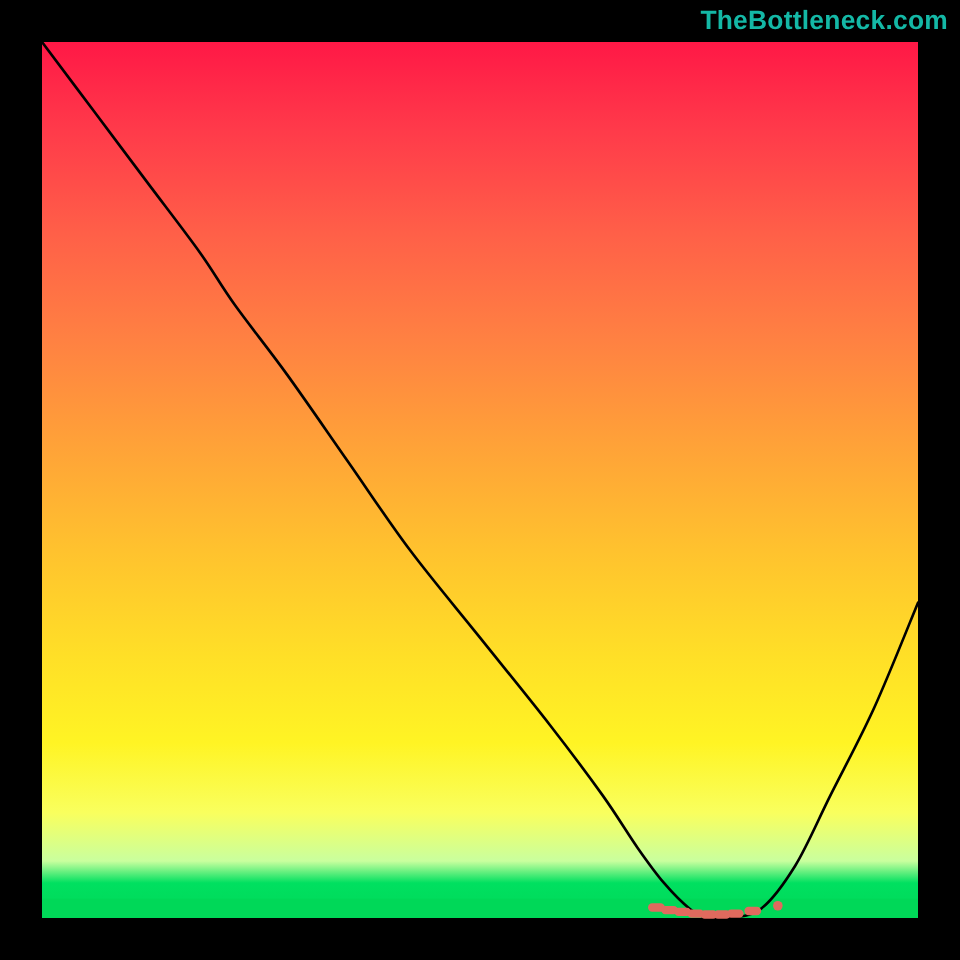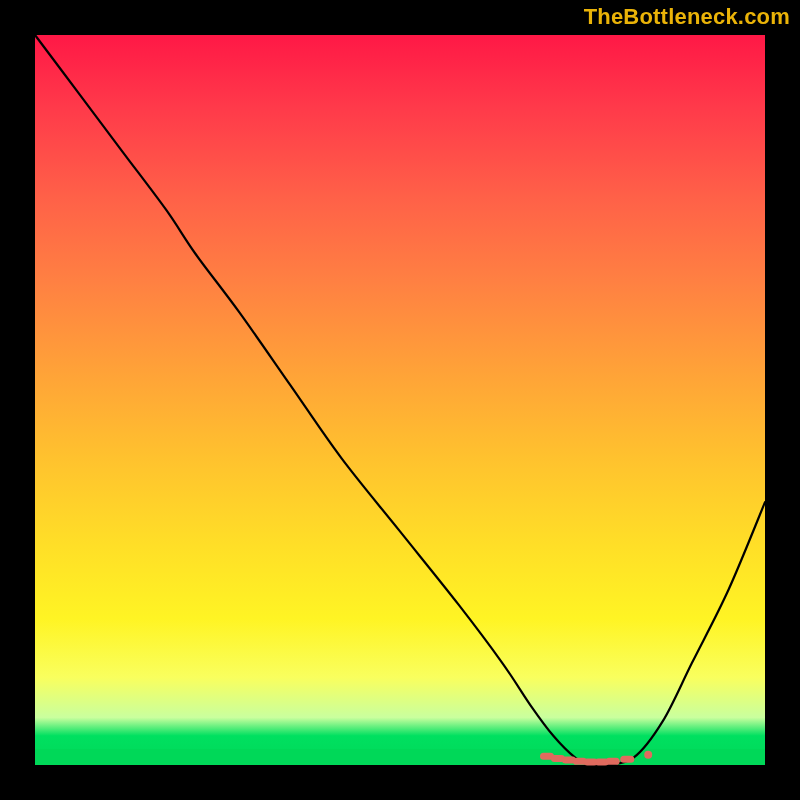--- a/index.html
+++ b/index.html
@@ -13,21 +13,21 @@
   }
   .stage {
     position: relative;
     width: 800px;
     height: 800px;
   }
   .watermark {
     position: absolute;
     top: 4px;
     right: 10px;
-    color: #eab308;
+    color: #14b8a6;
     font-size: 22px;
     font-weight: bold;
     letter-spacing: 0.2px;
     user-select: none;
   }
   .plot-area {
     position: absolute;
     left: 35px;
     top: 35px;
     width: 730px;

